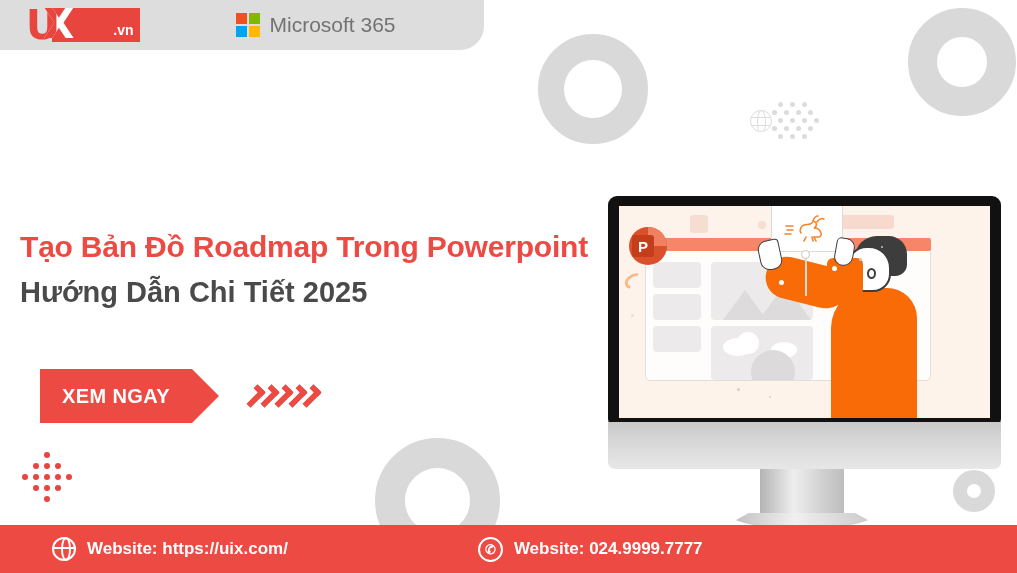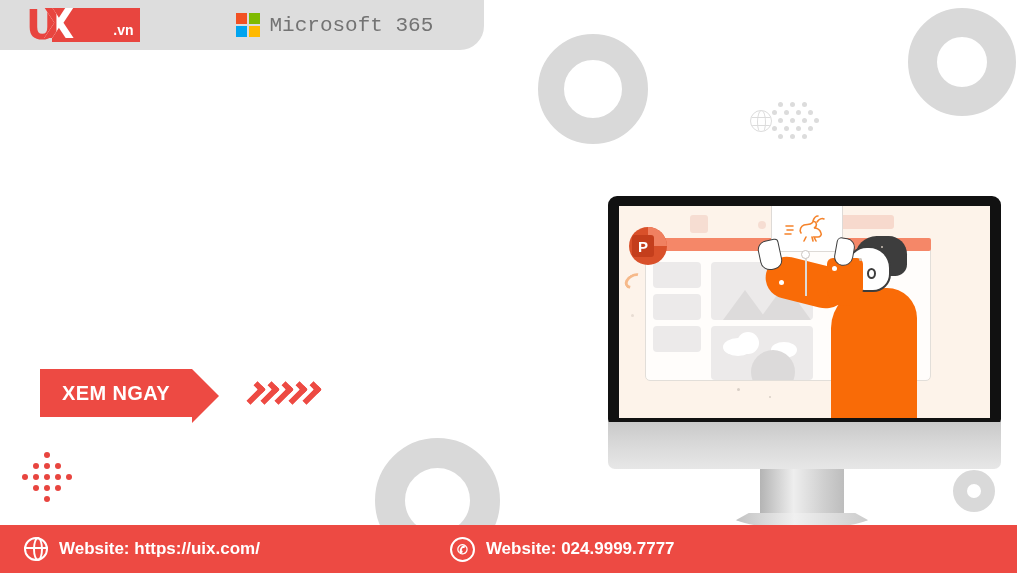--- a/index.html
+++ b/index.html
@@ -64,37 +64,37 @@
     color:#e8453f; line-height:1; font-family:"DejaVu Sans", sans-serif;
     clip-path: polygon(0 0, 42% 0, 42% 100%, 0 100%);
   }
   .ux-vn { position:relative; color:#ffffff; font-size:14px; font-weight:bold; margin:0 7px 4px 0; }
 
   .ms-logo { margin-left:96px; display:flex; align-items:center; gap:9px; }
   .ms-squares { width:24px; height:24px; display:grid; grid-template-columns:11px 11px; grid-template-rows:11px 11px; gap:2px; }
   .ms-squares i { display:block; }
   .ms-r { background:#f25022; } .ms-g { background:#7fba00; }
   .ms-b { background:#00a4ef; } .ms-y { background:#ffb900; }
-  .ms-text { font-size:21px; color:#737373; font-family:Liberation Mono, monospace; }
+  .ms-text { font-size:21px; color:#737373; font-family:Liberation Sans, sans-serif; }
 
   
   .headline { position:absolute; left:20px; top:228px; width:600px; }
   .head-1 {
     font-size:30px; font-weight:bold; color:#ed4a43; line-height:1.28;
     letter-spacing:-0.2px; white-space:nowrap;
   }
   .head-2 {
     font-size:29px; font-weight:bold; color:#4a4a4a; line-height:1.28;
     margin-top:8px; white-space:nowrap;
   }
 
   
   .cta-row { position:absolute; left:40px; top:369px; display:flex; align-items:center; }
   .cta-btn {
-    position:relative; height:48px; width:152px; background:#ed4a43;
+    position:relative; height:54px; width:152px; background:#ed4a43;
     display:flex; align-items:center; justify-content:center;
     color:#ffffff; font-size:20px; font-weight:bold; letter-spacing:0.4px;
     cursor:pointer;
   }
   .cta-arrow {
     position:absolute; left:152px; top:0; width:0; height:0;
     border-top:27px solid transparent; border-bottom:27px solid transparent;
     border-left:27px solid #ed4a43;
   }
   .chev-row { display:flex; align-items:center; margin-left:56px; gap:2px; }
@@ -194,21 +194,21 @@
   .hair { position:absolute; left:236px; top:30px; width:52px; height:40px; background:#3d3d3d; border-radius:26px 22px 14px 22px; }
   .ear { position:absolute; left:248px; top:62px; width:9px; height:11px; border:2px solid #3d3d3d; border-radius:50%; background:#ffffff; }
   .cuff-dot { position:absolute; width:5px; height:5px; border-radius:50%; background:#ffffff; }
 
   
   .footer {
     position:absolute; left:0; bottom:0; width:1017px; height:48px;
     background:#ed4a43; display:flex; align-items:center;
   }
   .f-item { display:flex; align-items:center; gap:11px; color:#ffffff; font-size:17px; font-weight:bold; }
-  .f-web { margin-left:24px;align-items:center; }
+  .f-web { margin-left:52px;align-items:center; }
   .f-hot { margin-left:190px; }
   .ic-globe { position:relative; width:24px; height:24px; border-radius:50%; border:2px solid #ffffff; }
   .ic-globe:before { content:""; position:absolute; left:7px; top:-2px; width:6px; height:20px; border:2px solid #ffffff; border-radius:50%; }
   .ic-globe:after  { content:""; position:absolute; left:-2px; top:8px; width:24px; height:0; border-top:2px solid #ffffff; }
   .ic-phone { position:relative; width:25px; height:25px; border-radius:50%; border:2px solid #ffffff; display:flex; align-items:center; justify-content:center; }
   .ic-phone span { font-size:13px; color:#ffffff; line-height:1; }
 </style>
 </head>
 <body>
 
@@ -269,20 +269,24 @@
       <span class="ms-squares">
         <i class="ms-r"></i>
           <i class="ms-g"></i>
           <i class="ms-b"></i>
           <i class="ms-y"></i>
       </span>
       <span class="ms-text">Microsoft 365</span>
     </div>
   </div>
 
+  <div class="headline">
+    <div class="head-1">Tạo Bản Đồ Roadmap Trong Powerpoint</div>
+    <div class="head-2">Hướng Dẫn Chi Tiết 2025</div>
+  </div>
 
   <div class="cta-row">
     <div class="cta-btn">
       <span>XEM NGAY</span>
       <span class="cta-arrow"></span>
     </div>
     <div class="chev-row" id="chevRow">
         <span class="chev"></span>
         <span class="chev"></span>
         <span class="chev"></span>

